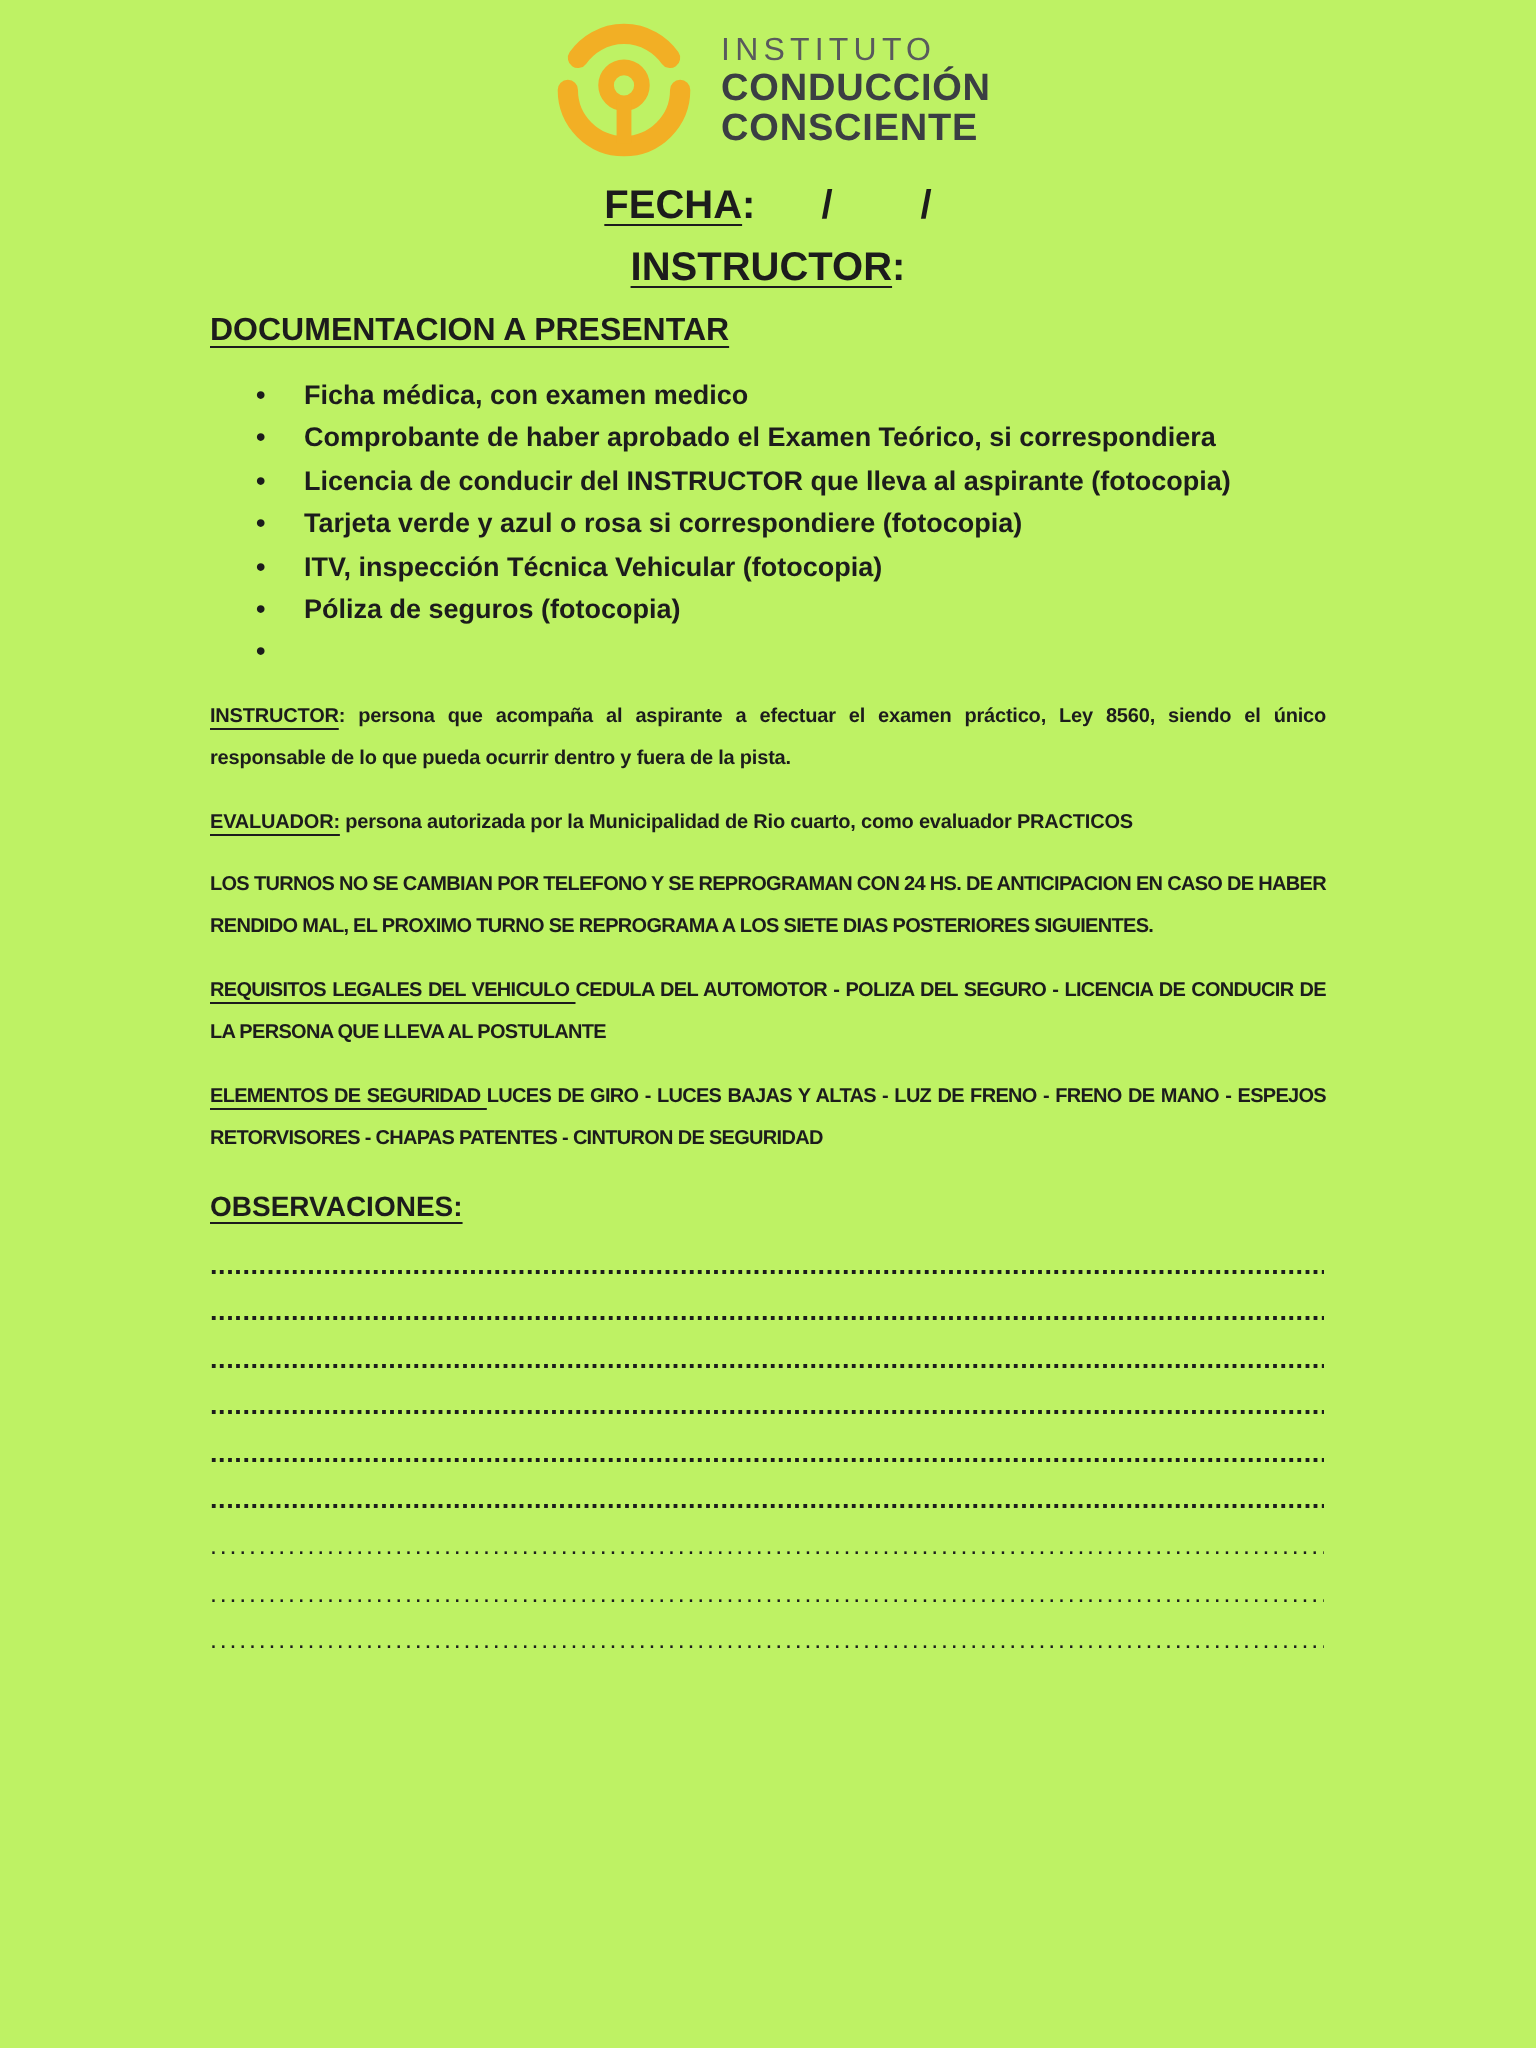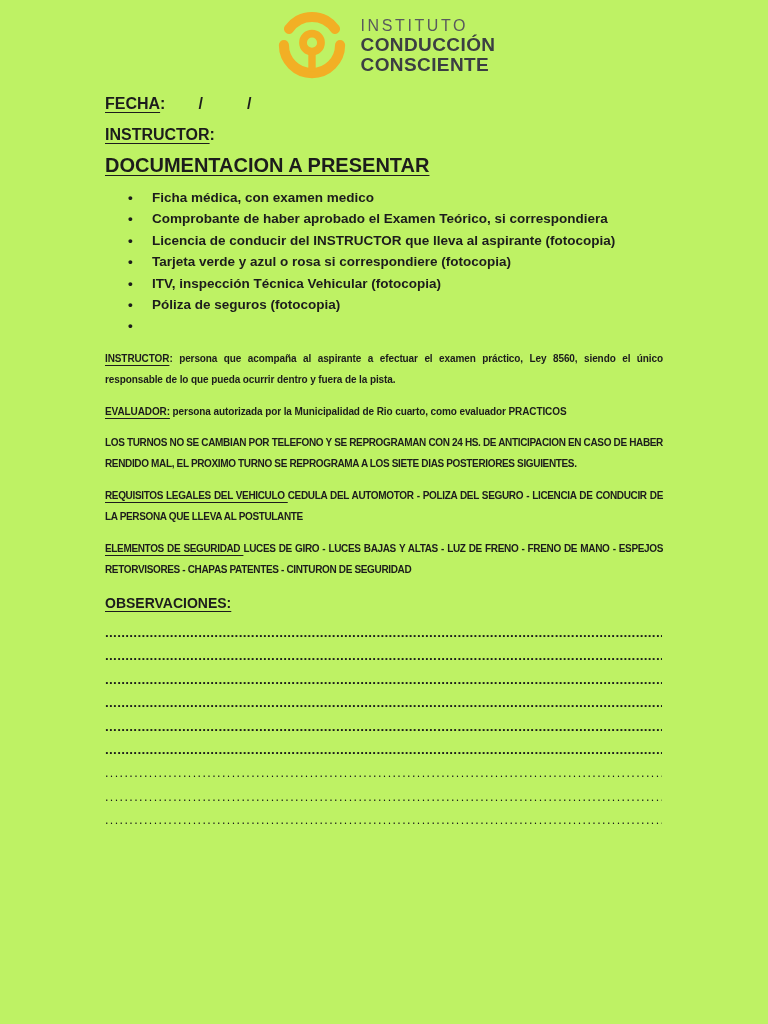--- a/index.html
+++ b/index.html
@@ -27,25 +27,25 @@
   .logo-line1 {
     font-size: 16px; font-weight: 400; letter-spacing: 2.6px;
     color: #595a5d; line-height: 19px;
   }
   .logo-line2, .logo-line3 {
     font-size: 19px; font-weight: 800; letter-spacing: 0.4px;
     color: #3b3e43; line-height: 20px;
   }
   
   .content { padding: 14px 105px 0 105px; }
-  .field-row { font-size: 16px; line-height: 17px; margin-bottom: 14px; }
+  .field-row { font-size: 20px; line-height: 17px; margin-bottom: 14px; text-align: center; }
   .u { text-decoration: underline; text-decoration-thickness: 1.4px; text-underline-offset: 2.5px; }
   .slash1 { margin-left: 33px; }
   .slash2 { margin-left: 44px; }
-  .doc-title { font-size: 20px; line-height: 17px; margin-bottom: 13px; }
+  .doc-title { font-size: 16px; line-height: 17px; margin-bottom: 13px; }
   
   .doc-list { list-style: none; margin: 0 0 11px 0; padding: 0 0 0 23px; }
   .doc-list li { font-size: 13.5px; line-height: 21.4px; display: flex; }
   .doc-list .bullet { width: 24px; flex: 0 0 24px; }
   
   .para { margin: 0 0 10px 0; line-height: 21.4px; text-align: justify; }
   .para.lower { font-size: 10px; letter-spacing: -0.1px; }
   .para.upper { font-size: 10px; letter-spacing: -0.35px; }
   .obs-heading { font-size: 14px; line-height: 17px; margin: 14px 0 9px 0; }
   

